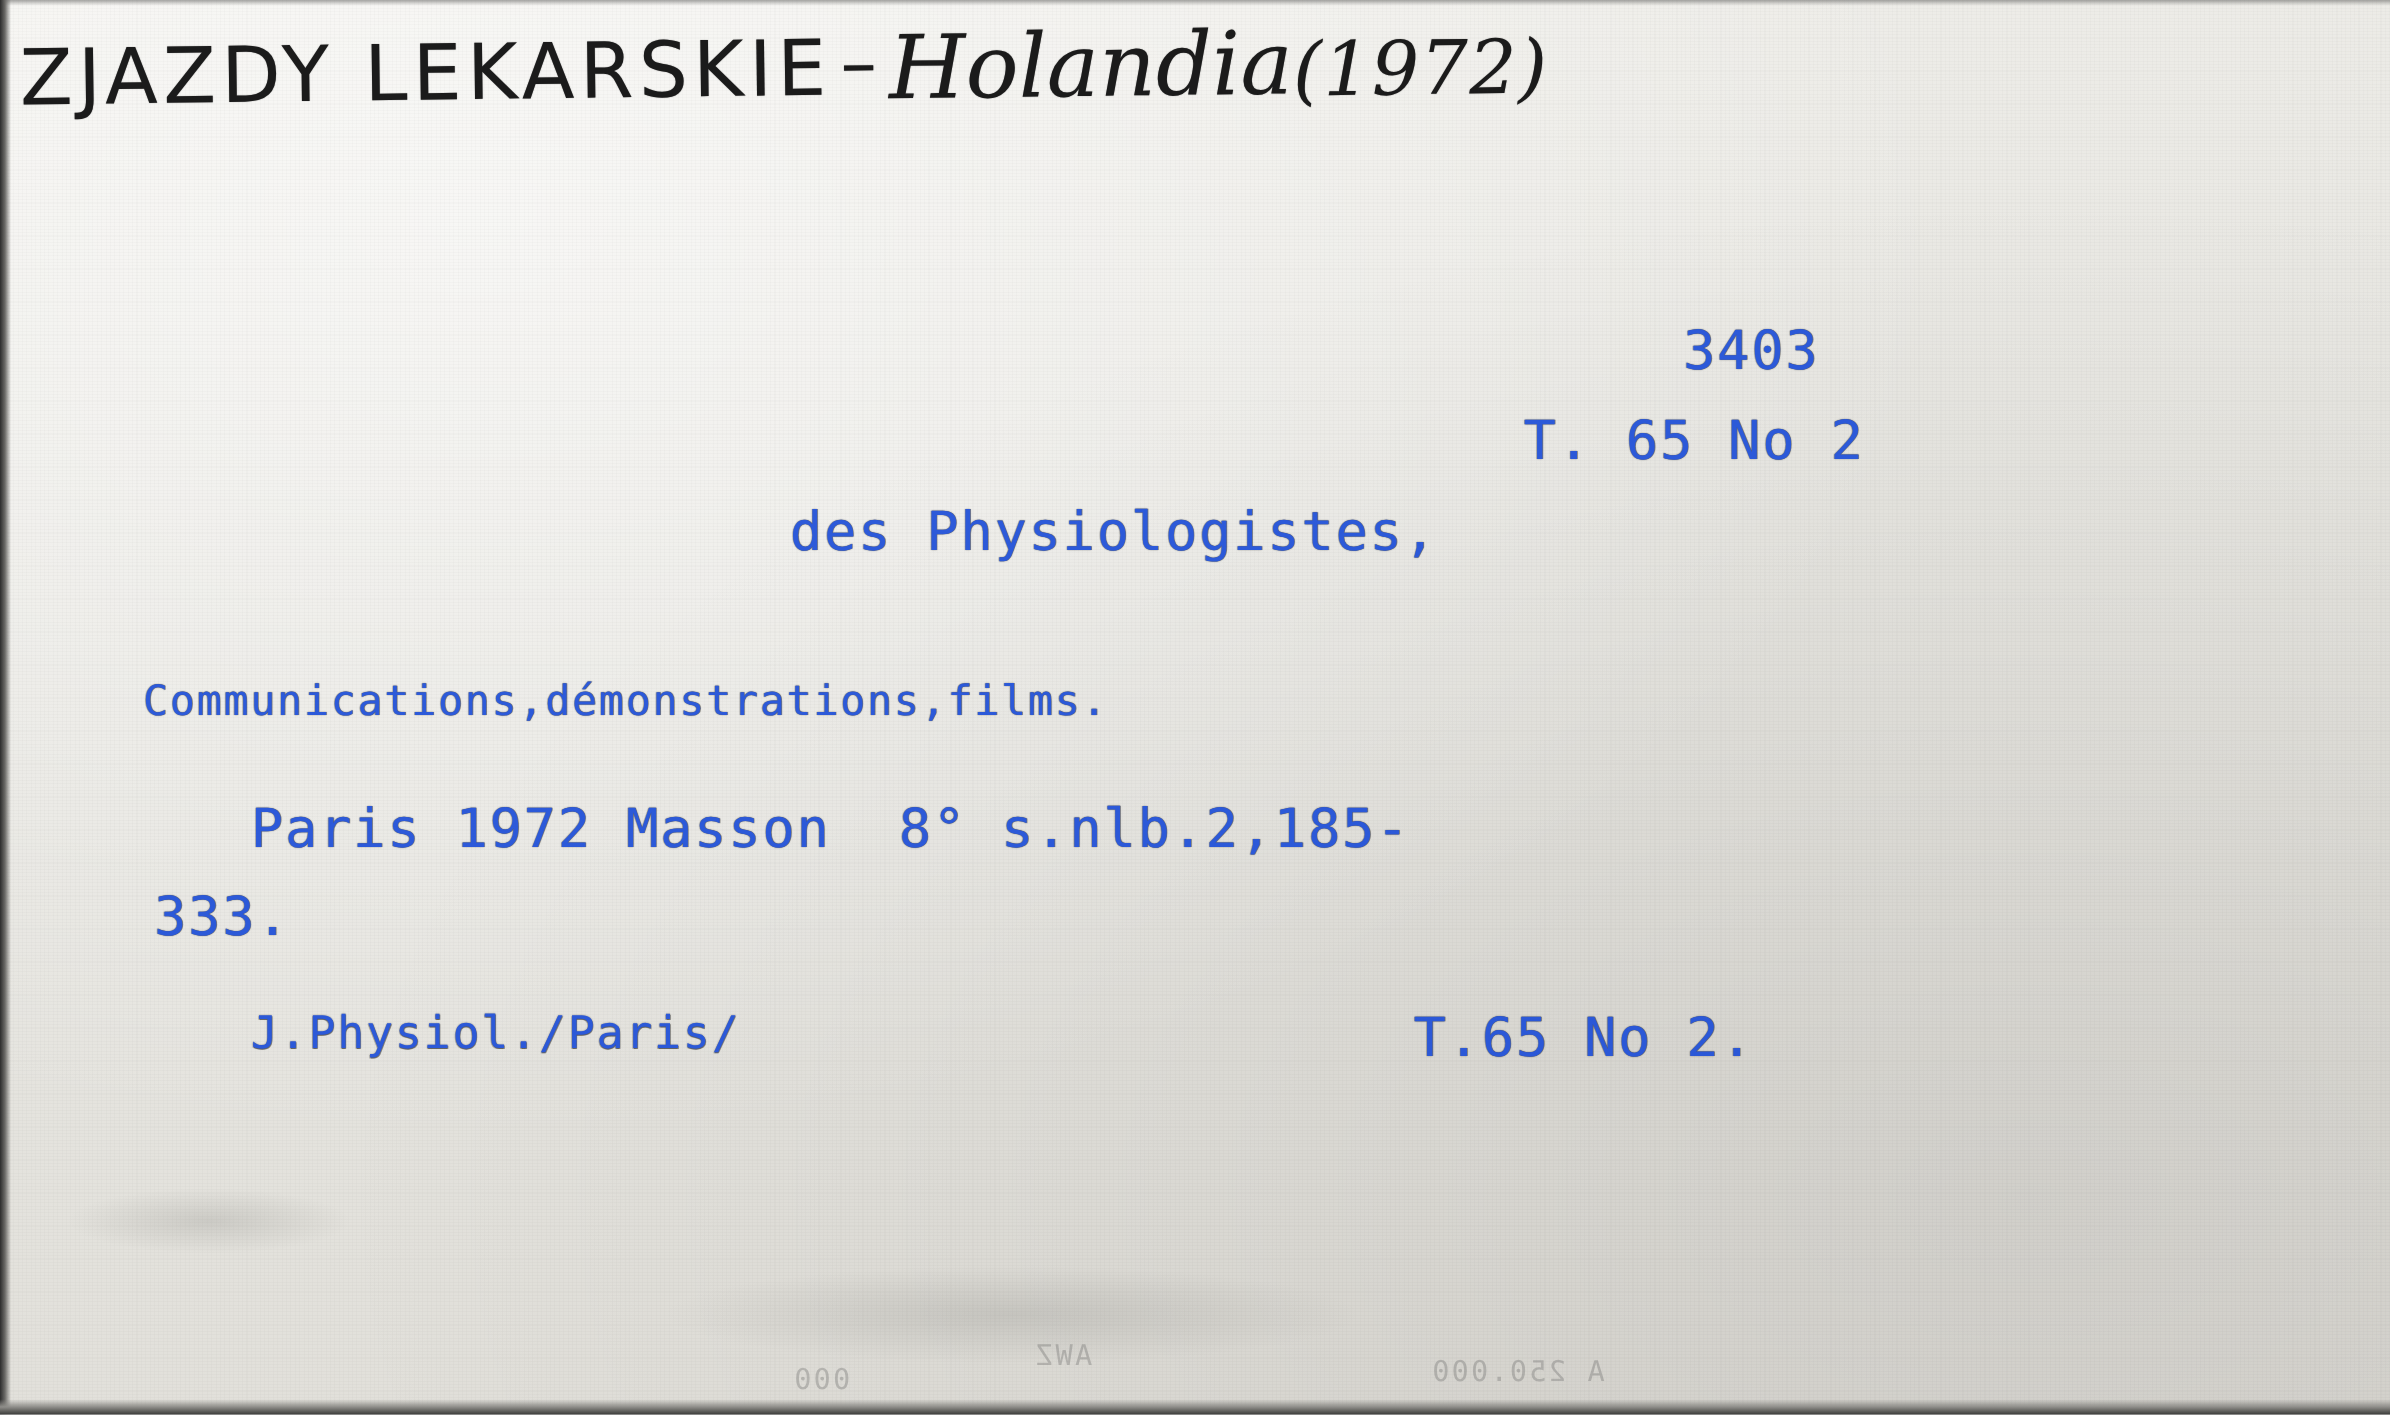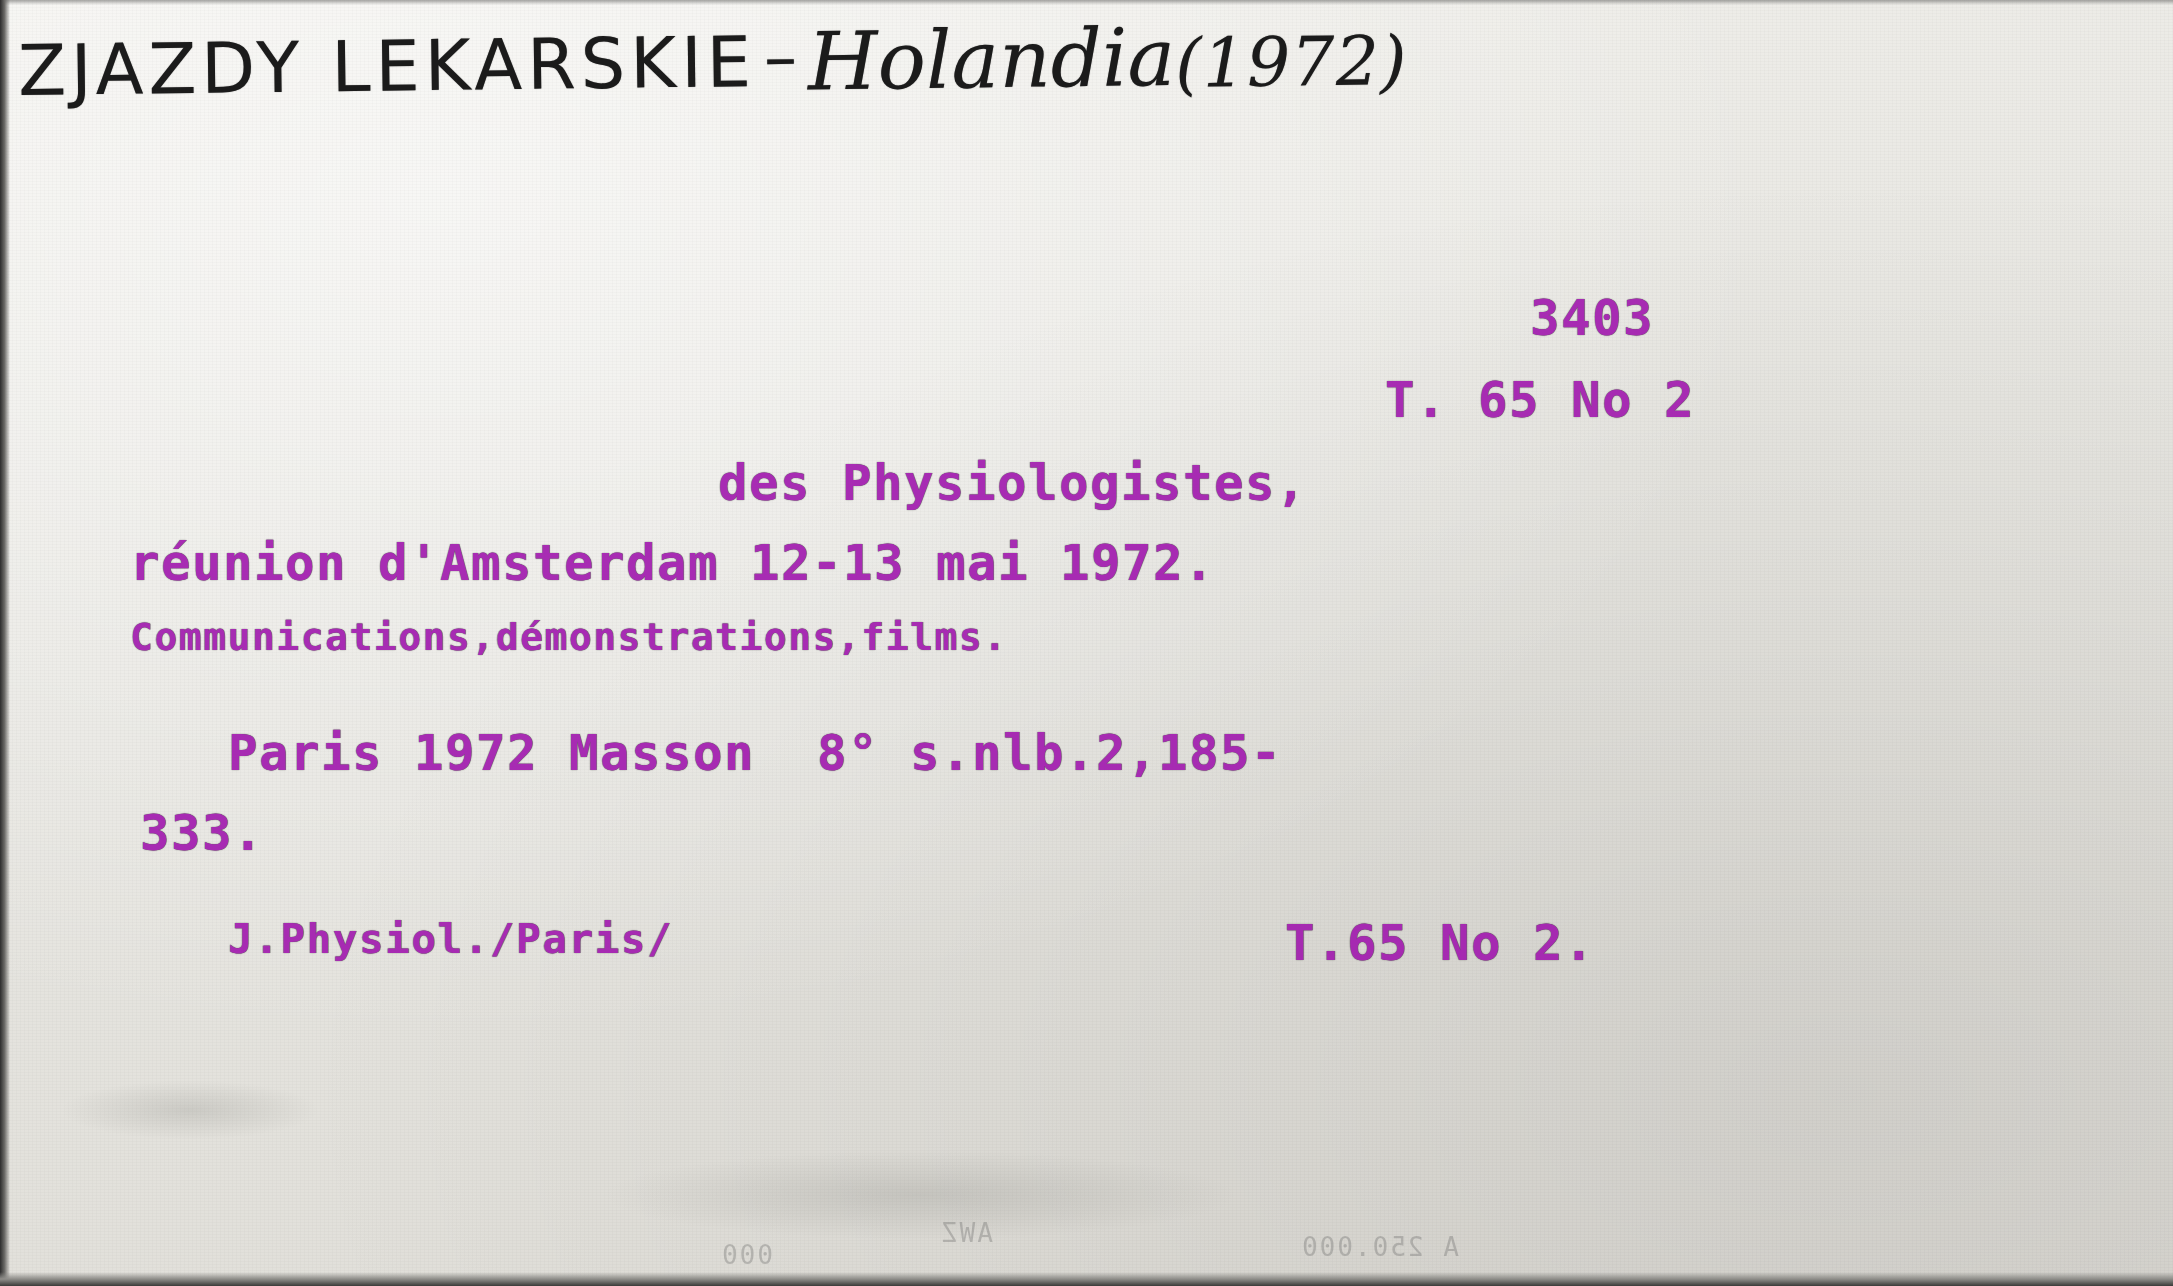--- a/index.html
+++ b/index.html
@@ -105,22 +105,22 @@
     letter-spacing: 1px;
     position: relative;
     top: 6px;
   }
 
   
   .typed {
     position: absolute;
     z-index: 5;
     font-family: "DejaVu Sans Mono", monospace;
-    font-weight: bold;
-    color: #a21caf;
+    font-weight: normal;
+    color: #1d4ed8;
     white-space: pre;
     letter-spacing: 1.5px;
     text-shadow:
       0.6px 0.4px 0 rgba(40,40,40,0.55),
       -0.6px 0.3px 0 rgba(60,60,60,0.35),
       0 0 1.6px rgba(0,0,0,0.45);
     opacity: 0.92;
   }
 
   .t-number      { left: 1530px; top: 290px;  font-size: 49px; }
@@ -169,21 +169,20 @@
   <div class="smudge s1"></div>
   <div class="smudge s2"></div>
 
   <div class="handwritten">
     <span class="hw-part hw-caps">ZJAZDY LEKARSKIE</span><span class="hw-part hw-dash">–</span><span class="hw-part hw-script">Holandia</span><span class="hw-part hw-year">(1972)</span>
   </div>
 
   <div class="typed t-number">3403</div>
   <div class="typed t-volume">T. 65 No 2</div>
   <div class="typed t-des">des Physiologistes,</div>
-  <div class="typed t-reunion">réunion d'Amsterdam 12-13 mai 1972.</div>
   <div class="typed t-comms">Communications,démonstrations,films.</div>
   <div class="typed t-imprint">Paris 1972 Masson  8° s.nlb.2,185-</div>
   <div class="typed t-pages">333.</div>
   <div class="typed t-journal">J.Physiol./Paris/</div>
   <div class="typed t-jvolume">T.65 No 2.</div>
 
   <div class="ghost g1">AWZ</div>
   <div class="ghost g2">A 250.000</div>
   <div class="ghost g3">000</div>
 

